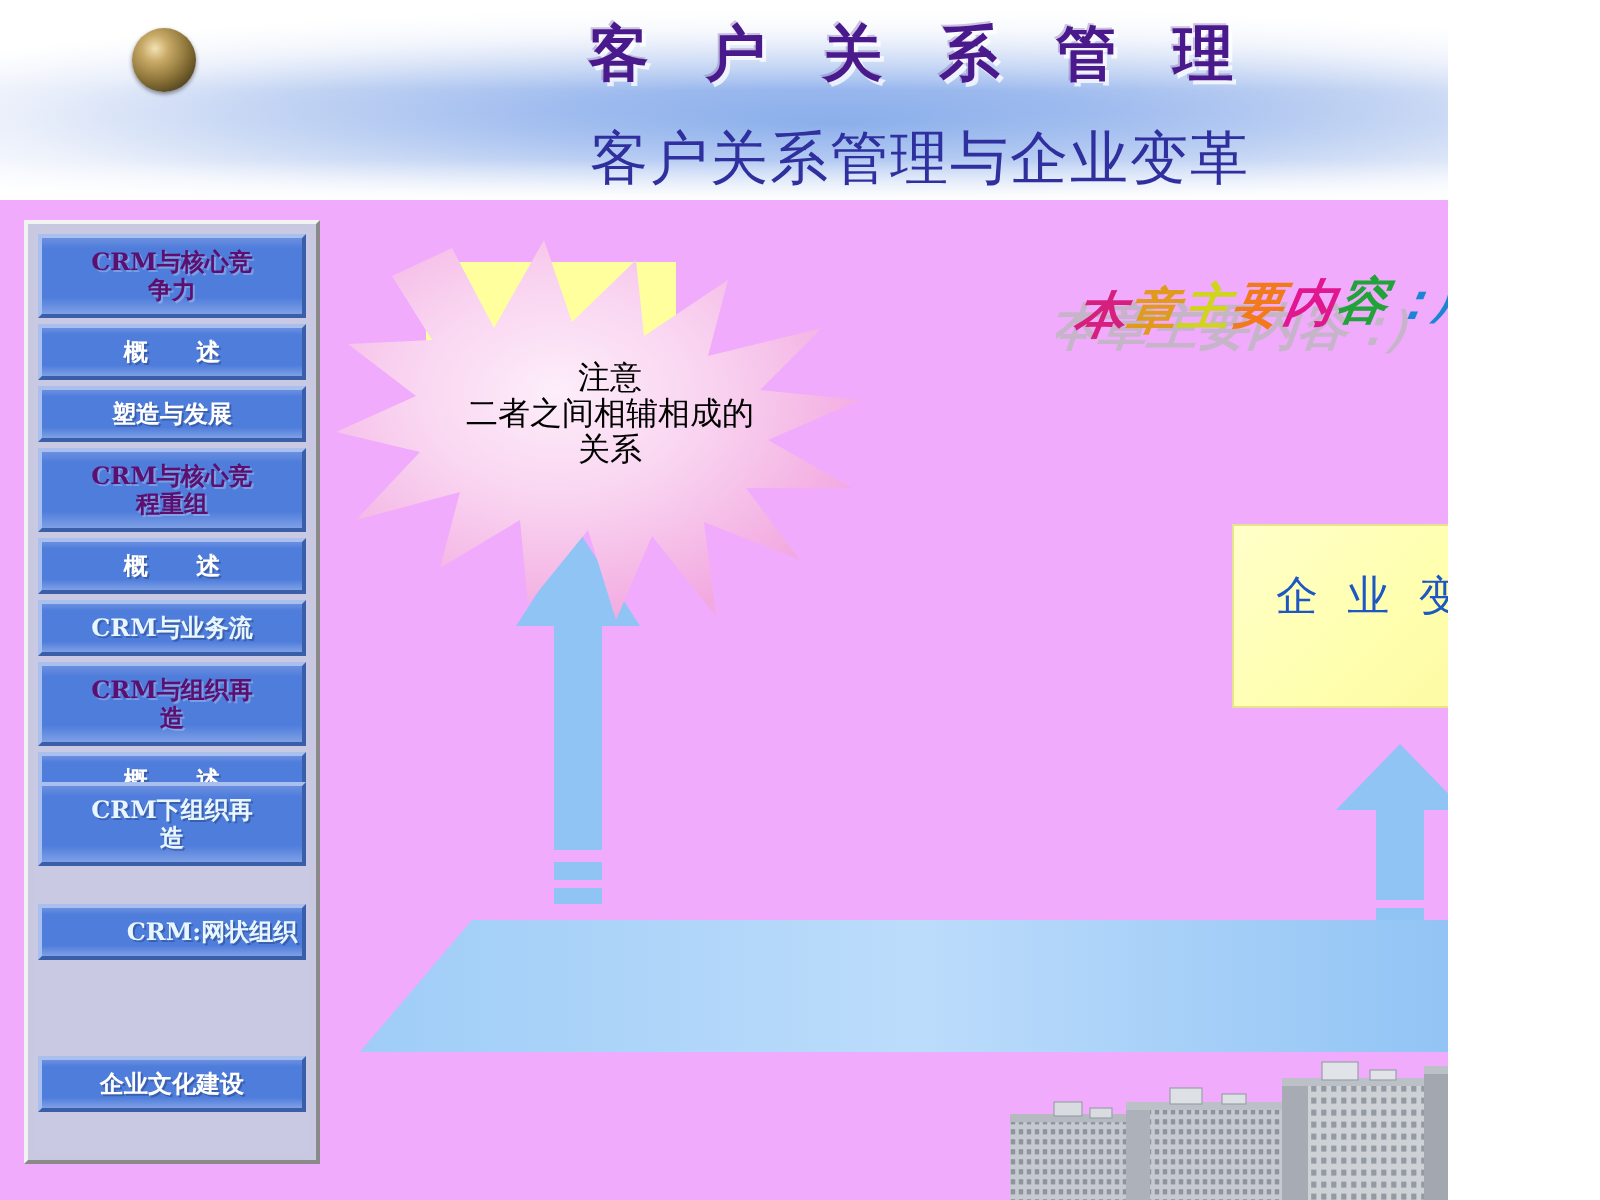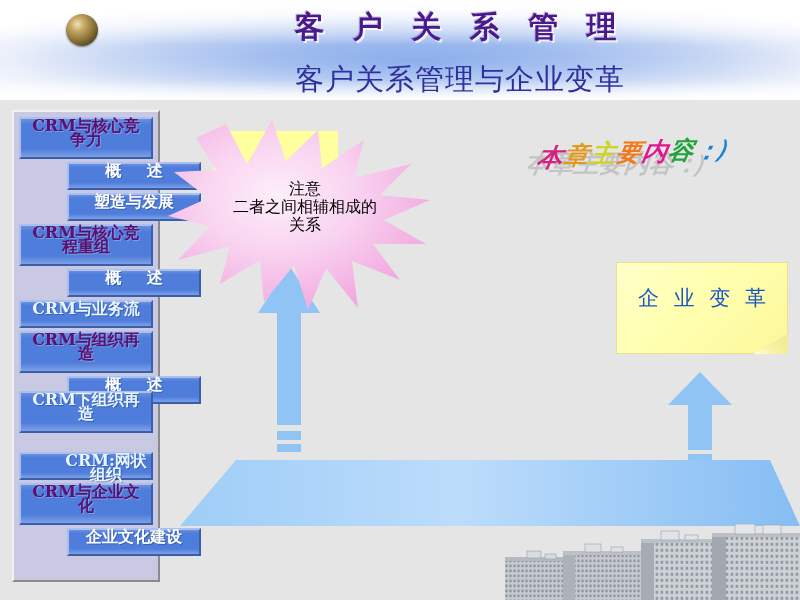--- a/index.html
+++ b/index.html
@@ -5,24 +5,24 @@
   html, body {
     margin: 0;
     padding: 0;
     background: #ffffff;
   }
   body {
     font-family: "Liberation Sans", "DejaVu Sans", sans-serif;
   }
   #slide {
     position: relative;
-    width: 800px;
+    width: 724px;
     height: 600px;
     overflow: hidden;
-    background: #e5e5e5;
+    background: #f0abfc;
   }
 
   
   .header-band {
     position: absolute;
     left: 0;
     top: 0;
     width: 800px;
     height: 100px;
     background:
@@ -102,31 +102,32 @@
     width: 134px;
     box-sizing: border-box;
     background: linear-gradient(to bottom, #6b8fe0 0%, #4f7ddb 14%, #4f7ddb 78%, #7ea0e6 100%);
     border-top: 2px solid #a9c0ef;
     border-left: 2px solid #a9c0ef;
     border-right: 2px solid #3a5fa8;
     border-bottom: 2px solid #3a5fa8;
     color: #ffffff;
     font-family: "DejaVu Serif", "Liberation Serif", serif;
     font-weight: bold;
-    font-size: 16px;
+    font-size: 12px;
     line-height: 14px;
     text-align: center;
     display: flex;
+    align-items: center;
     justify-content: center;
     white-space: pre-line;
     letter-spacing: 0px;
     text-shadow: 1px 1px 0 rgba(20,40,90,0.35);
   }
   .nav-btn.purple { color: #5c0f6e; text-shadow: 1px 1px 0 rgba(255,255,255,0.25); }
-  .nav-btn.white  { color: #ffffff; margin-left: 48px; }
+  .nav-btn.white  { color: #ffffff; }
   .nav-btn.cyan   { color: #e8f6ff; }
   .nav-btn.spaced { letter-spacing: 10px; text-indent: 10px; }
   .nav-btn.last {
     border-top: 3px solid #c5d6f5;
     border-left: 3px solid #c5d6f5;
     border-right: 3px solid #2f55a0;
     border-bottom: 3px solid #2f55a0;
   }
 
   
@@ -277,22 +278,20 @@
         <div class="nav-btn purple" style="top: 109px; height: 42px;"><span>CRM与核心竞
 程重组</span></div>
         <div class="nav-btn white spaced" style="top: 154px; height: 28px;"><span>概      述</span></div>
         <div class="nav-btn cyan" style="top: 185px; height: 28px;"><span>CRM与业务流</span></div>
         <div class="nav-btn purple" style="top: 216px; height: 42px;"><span>CRM与组织再
 造</span></div>
         <div class="nav-btn white spaced" style="top: 261px; height: 28px;"><span>概      述</span></div>
         <div class="nav-btn cyan" style="top: 276px; height: 42px;"><span>CRM下组织再
 造</span></div>
         <div class="nav-btn cyan" style="top: 337px; height: 28px; padding-left: 40px;"><span>CRM:网状组织</span></div>
-        <div class="nav-btn purple" style="top: 368px; height: 42px;"><span>CRM与企业文
-化</span></div>
         <div class="nav-btn white" style="top: 413px; height: 28px;"><span>企业文化建设</span></div>
       </div>
   </div>
 
   <div class="yellow-panel"></div>
   <div class="blue-fleck"></div>
 
   <div class="arrow" style="left:258px; top:265px;">
     <svg width="62" height="205" viewBox="0 0 62 205">
       <polygon points="31,0 62,48 43,48 43,160 19,160 19,48 0,48" fill="#8fc4f5"></polygon>

